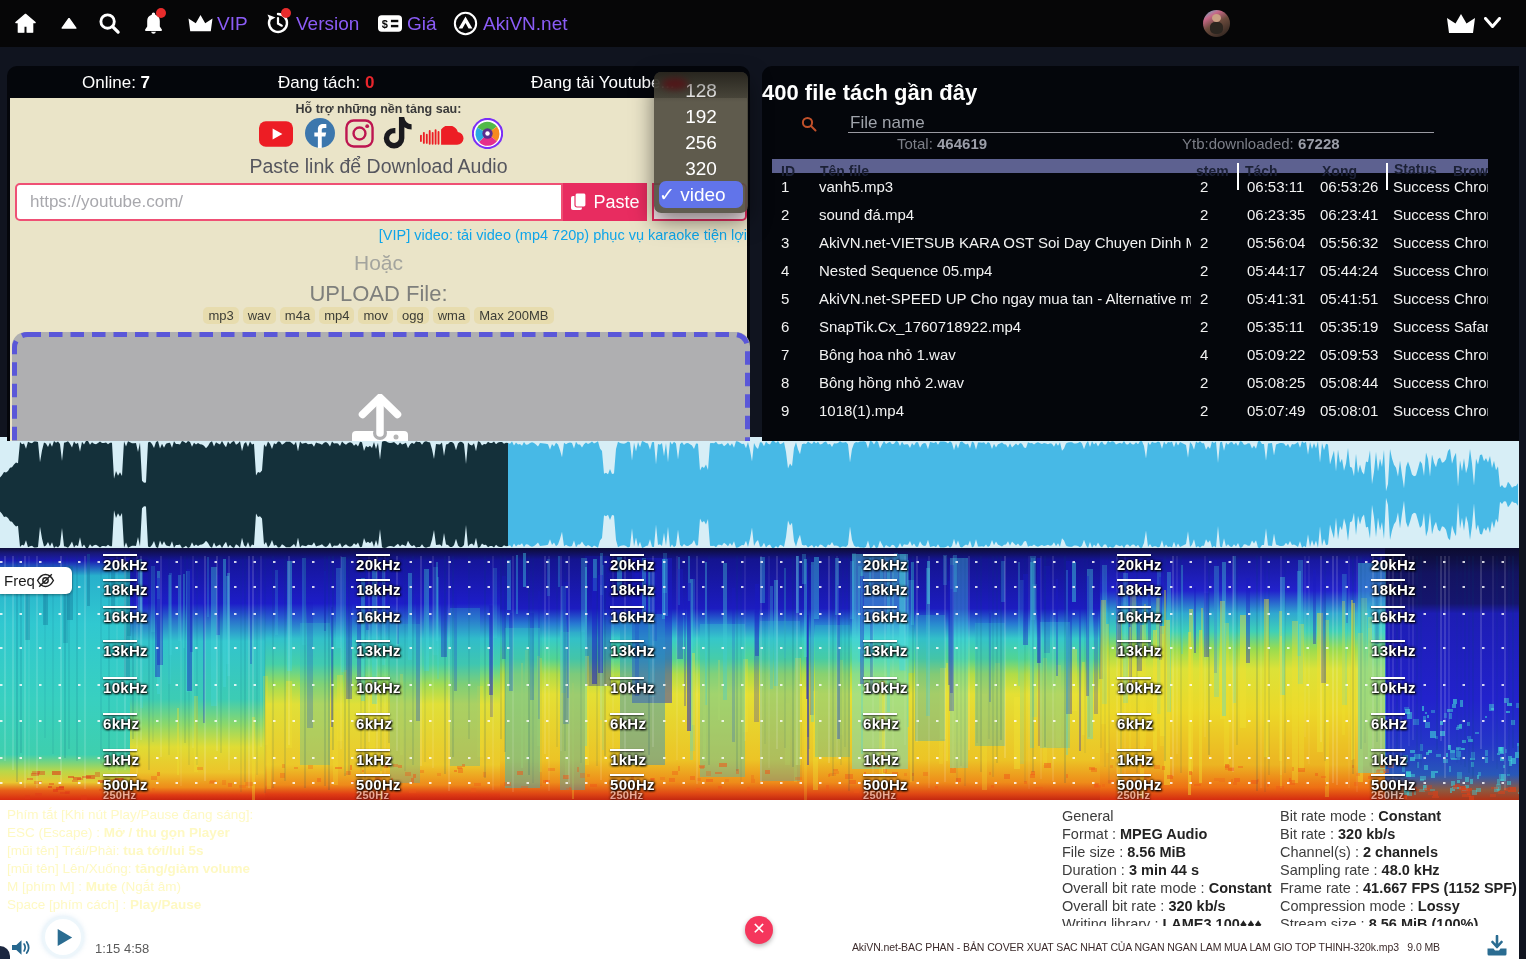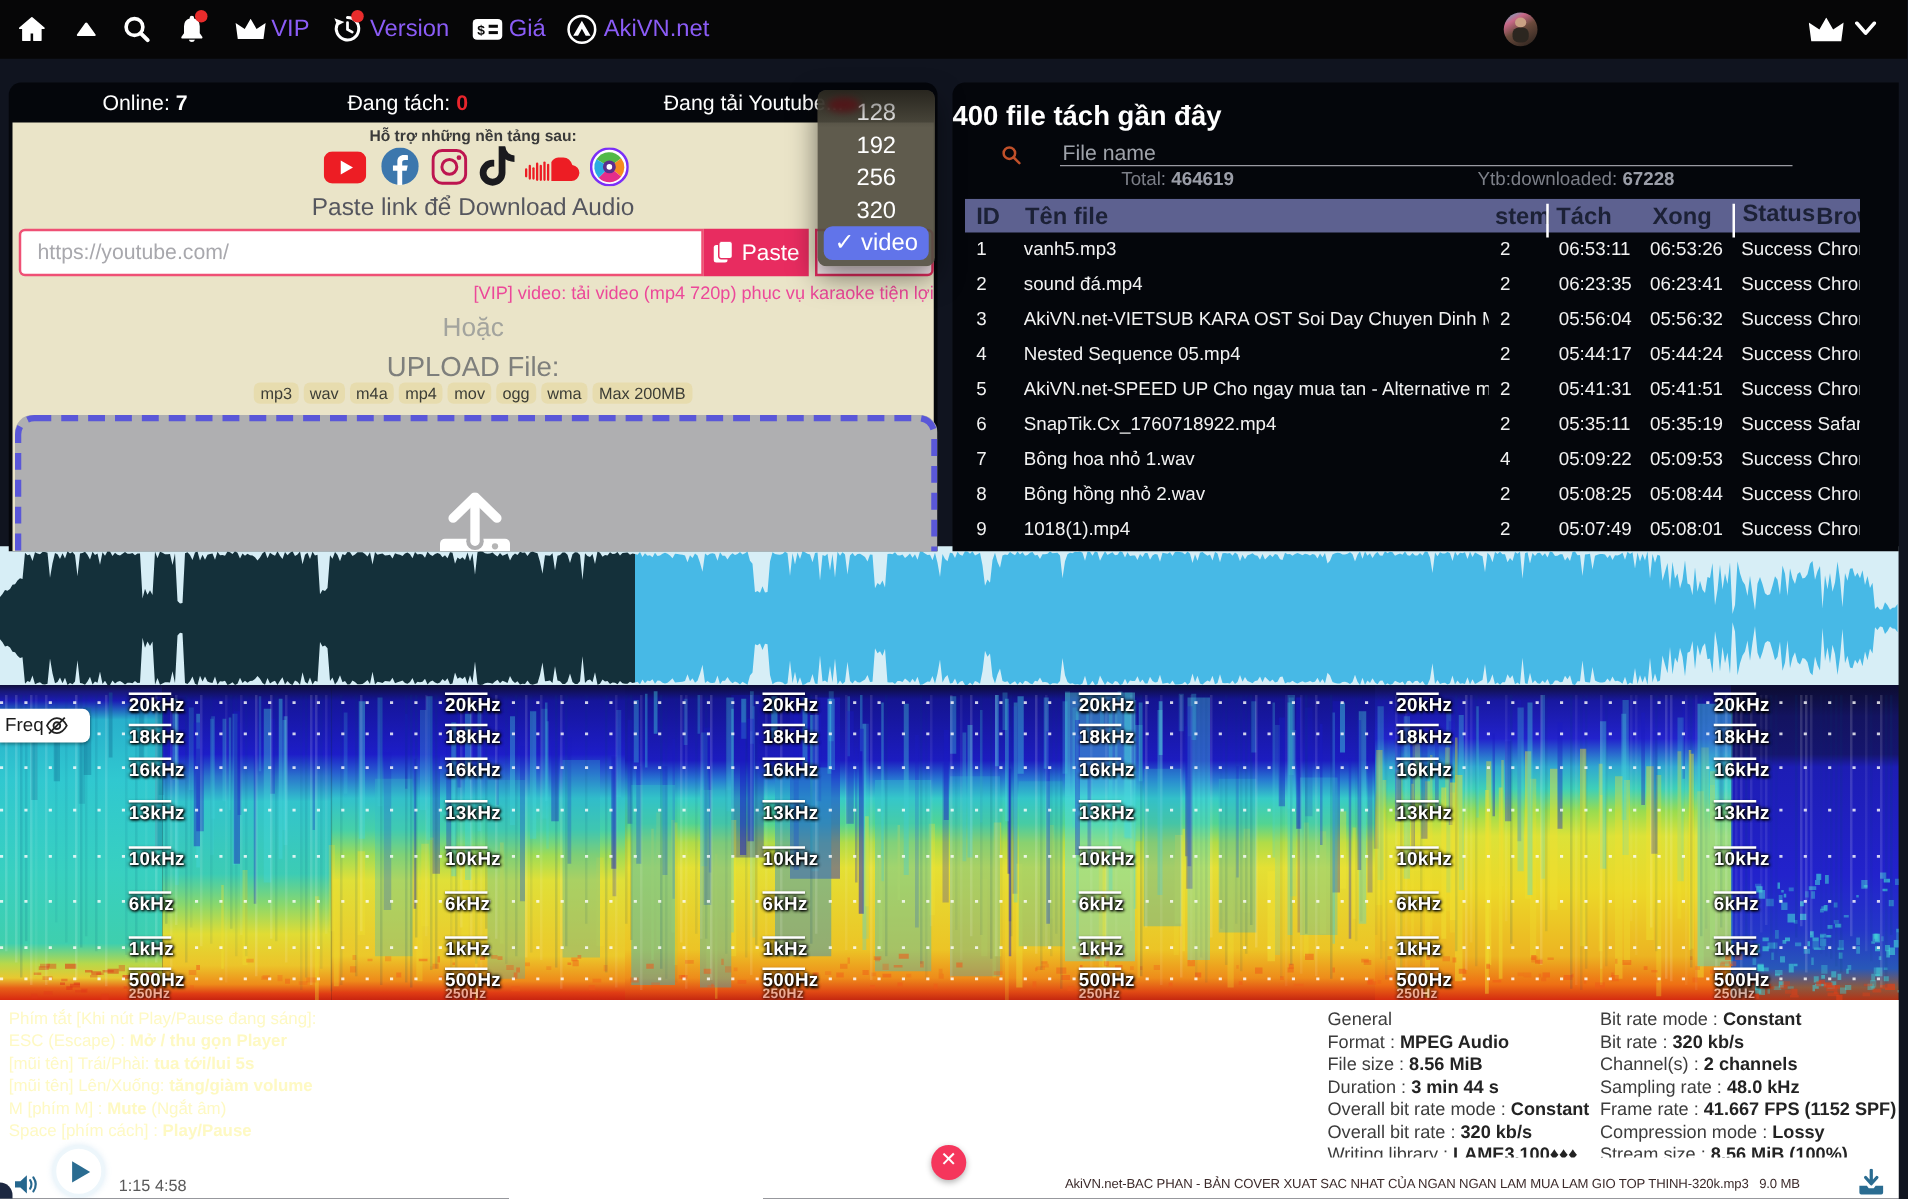--- a/index.html
+++ b/index.html
@@ -19,40 +19,40 @@
 #lhead { position:absolute; left:0; top:0; width:743px; height:32px; color:#fff; font-size:17px; }
 #lhead b { font-weight:bold; }
 #lbeige { position:absolute; left:3px; top:32px; width:737px; height:343px; background:#eae4c8; }
 #support { position:absolute; left:0; top:36px; width:743px; text-align:center; font-size:12.5px; color:#3a3a3a; font-weight:bold; }
 #icons { position:absolute; left:0; top:0; width:743px; height:0; }
 #pastetitle { position:absolute; left:0; top:89px; width:743px; text-align:center; font-size:19.5px; color:#55565e; }
 #urlrow { position:absolute; left:8px; top:117px; width:740px; height:38px; }
 #urlinput { position:absolute; left:0; top:0; width:548px; height:38px; background:#fff; border:2px solid #ef5075; border-radius:5px 0 0 5px; font-size:17px; color:#a8a8ad; line-height:34px; padding-left:13px; }
 #pastebtn { position:absolute; left:548px; top:0; width:84px; height:38px; background:#e82c60; color:#fff; font-size:18px; line-height:38px; text-align:center; }
 #selvideo { position:absolute; left:637px; top:0; width:95px; height:38px; background:#fdeef2; border:2px solid #e82c60; border-radius:0 5px 5px 0; }
-#vipline { position:absolute; right:3px; top:161px; font-size:14.5px; color:#ec4899; }
+#vipline { position:absolute; right:3px; top:161px; font-size:14.5px; color:#0ea5e9; }
 #hoac { position:absolute; left:0; top:185px; width:743px; text-align:center; font-size:21px; color:#a3a49e; }
 #upfile { position:absolute; left:0; top:215px; width:743px; text-align:center; font-size:22px; color:#7e7f7c; }
 #chips { position:absolute; left:0; top:240px; width:743px; text-align:center; }
 .chip { display:inline-block; background:#e7dcae; color:#3c3d36; font-size:13px; padding:1px 5px; border-radius:5px; margin:0 2px; }
 #upbox { position:absolute; left:5px; top:266px; width:738px; height:200px; background:#afafb1; border-radius:14px; }
 
 
 
 #rpanel { position:absolute; left:762px; top:66px; width:757px; height:375px; background:#04060b; border-radius:10px 0 0 0; overflow:hidden; color:#fff; }
 #rtitle { position:absolute; left:0; top:14px; width:750px; text-align:left; font-size:22px; font-weight:bold; }
 #searchrow { position:absolute; left:86px; top:46px; width:586px; height:21px; border-bottom:1px solid #9a9aa2; }
 #searchrow .ph { position:absolute; left:2px; top:1px; font-size:17px; color:#9fa3ab; }
 #searchicon { position:absolute; left:39px; top:50px; }
 #totals { position:absolute; left:0; top:69px; width:757px; font-size:15px; color:#7c7f88; }
 #totals b { color:#9b9ea8; }
 #ttotal { position:absolute; left:135px; top:0; }
 #tytb { position:absolute; left:420px; top:0; }
 #tbl { position:absolute; left:10px; top:93px; width:716px; overflow:hidden; }
-#thead { position:relative; height:27px; background:#5d6190; color:#1c2136; font-weight:bold; font-size:19px; }
+#thead { position:relative; height:14px; background:#5d6190; color:#1c2136; font-weight:bold; font-size:14px; }
 #thead > div { position:absolute; top:4px; }
 .trow { position:relative; height:28px; color:#f2f2f2; font-size:15px; }
 .trow > div { position:absolute; top:5px; white-space:nowrap; }
 .c-id { left:9px; }
 .c-name { left:47px; max-width:372px; overflow:hidden; }
 .c-stem { left:428px; }
 .c-tach { left:475px; }
 .c-xong { left:548px; }
 .c-status { left:621px; }
 .c-brow { left:682px; }
@@ -75,21 +75,21 @@
 
 
 #playbtn { position:absolute; left:42px; top:916px; width:42px; height:42px; border-radius:50%; background:#fff; border:3px solid #edf6fb; box-shadow:0 0 5px rgba(140,190,225,.3); }
 #times { position:absolute; left:95px; top:941px; font-size:13px; color:#5a5a5a; } #times2 { position:absolute; left:124px; top:941px; font-size:13px; color:#5a5a5a; }
 #track { position:absolute; right:86px; top:941px; font-size:10.5px; letter-spacing:-0.1px; color:#3c2b2b; }
 #dlicon { position:absolute; left:1486px; top:935px; }
 
 
 #ddrop { position:absolute; left:654px; top:72px; width:94px; height:141px; background:rgba(82,79,66,0.92); border-radius:7px; box-shadow:0 8px 22px rgba(0,0,0,.5); color:#fff; font-size:19px; }
 #ddrop .opt { height:26px; text-align:center; line-height:26px; }
-#ddrop .sel { position:absolute; left:5px; top:109px; width:84px; height:27px; background:#6174ea; border-radius:7px; color:#fff; text-align:center; line-height:27px; }
+#ddrop .sel { position:absolute; left:5px; top:109px; width:84px; height:27px; background:#6174ea; border-radius:7px; color:#fff; line-height:27px; }
 #ddtop { position:absolute; left:0; top:0; width:94px; height:30px; background:linear-gradient(rgba(18,16,12,.62), rgba(18,16,12,0)); border-radius:7px 7px 0 0; }
 </style>
 </head>
 <body>
 
 <svg width="1519" height="959" style="position:absolute;left:0;top:0;">
 <defs>
 <clipPath id="wl">
         <rect x="0" y="441.0" width="508" height="108"></rect>
       </clipPath>

